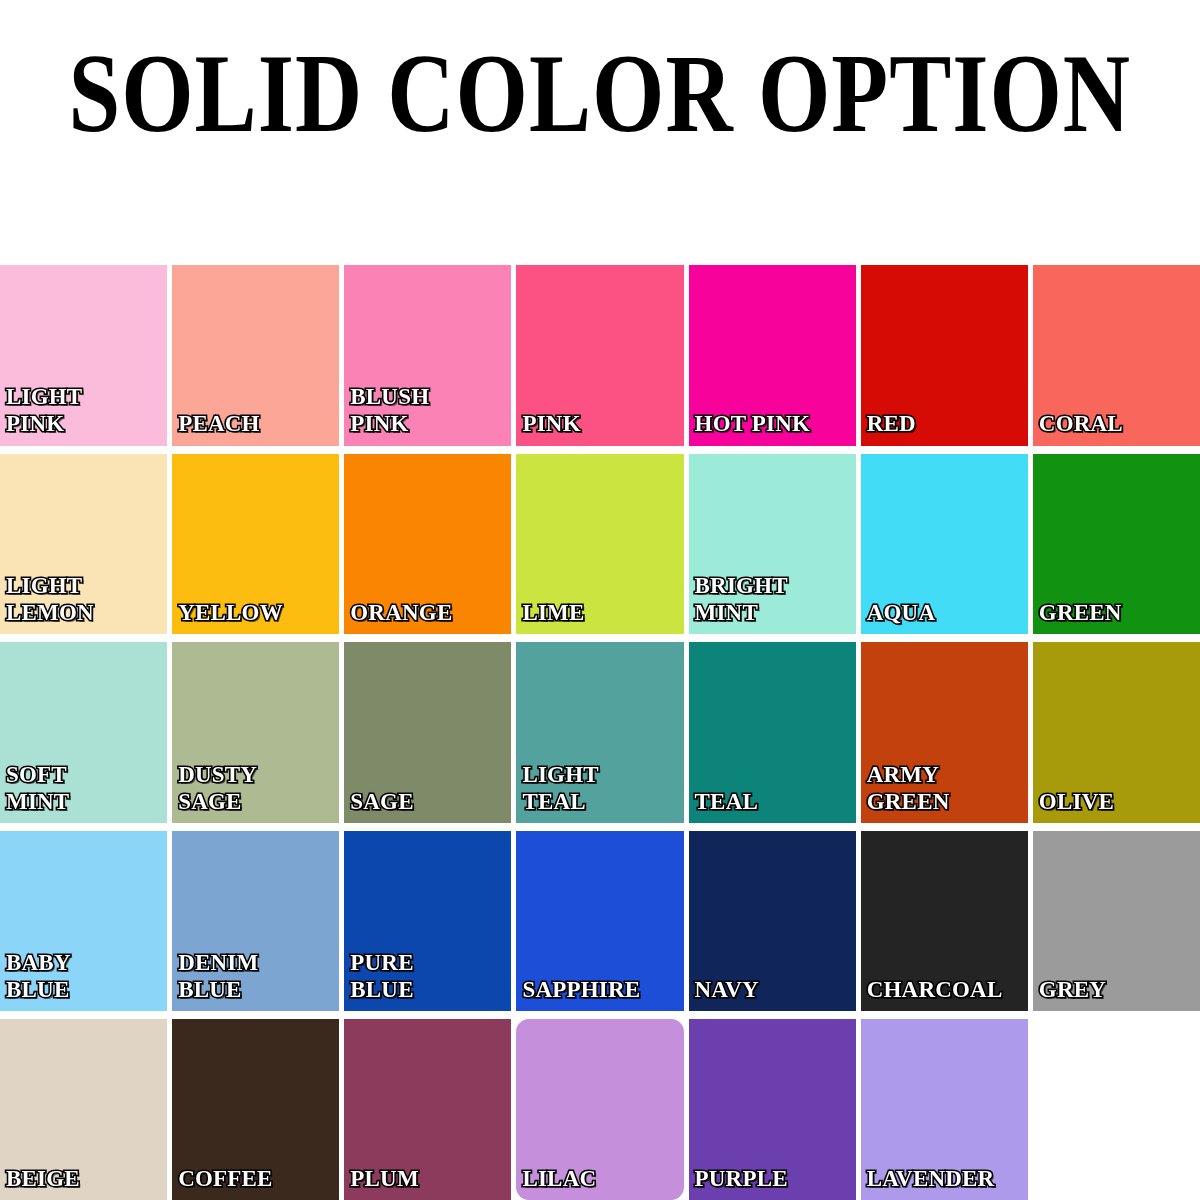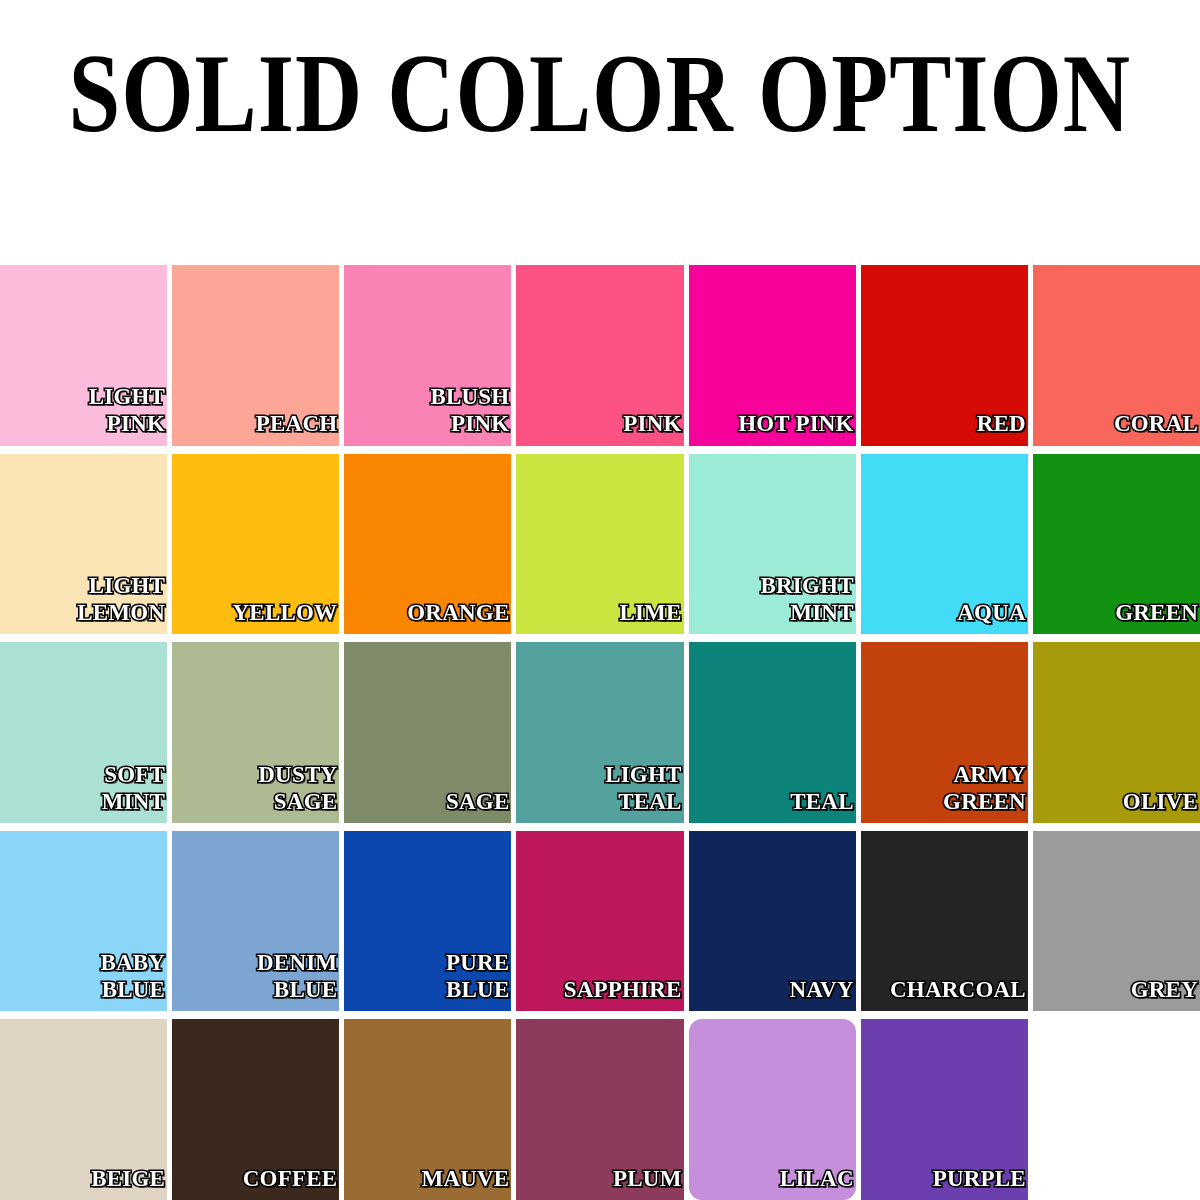--- a/index.html
+++ b/index.html
@@ -69,21 +69,20 @@
     font-size: 23px;
     line-height: 1.18;
     letter-spacing: 0.2px;
     color: #ffffff;
     text-transform: uppercase;
     white-space: pre-line;
     -webkit-text-stroke: 3.2px #000000;
     paint-order: stroke fill;
     text-shadow:
       2px 2px 0 rgba(0,0,0,0.55);
-    text-align: right;
   }
 
   
   .swatch:nth-child(7n) .swatch-label { left: 6px; }
 </style>
 </head>
 <body>
 
 <div class="title-wrap">
   <div class="page-title">SOLID COLOR OPTION</div>
@@ -166,43 +165,43 @@
 BLUE</div>
     </div>
     <div class="swatch" style="background: rgb(124, 166, 209);">
       <div class="swatch-label">DENIM
 BLUE</div>
     </div>
     <div class="swatch" style="background: rgb(11, 71, 173);">
       <div class="swatch-label">PURE
 BLUE</div>
     </div>
-    <div class="swatch" style="background: #be185d; text-decoration: underline;">
+    <div class="swatch" style="background: #1d4ed8; text-decoration: underline;">
       <div class="swatch-label">SAPPHIRE</div>
     </div>
     <div class="swatch" style="background: rgb(16, 37, 90);">
       <div class="swatch-label">NAVY</div>
     </div>
     <div class="swatch" style="background: rgb(36, 36, 36);">
       <div class="swatch-label">CHARCOAL</div>
     </div>
     <div class="swatch" style="background: rgb(155, 155, 155);">
       <div class="swatch-label">GREY</div>
     </div>
     <div class="swatch" style="background: rgb(224, 213, 197);">
       <div class="swatch-label">BEIGE</div>
     </div>
     <div class="swatch" style="background: rgb(59, 41, 29);">
       <div class="swatch-label">COFFEE</div>
     </div>
-    <div class="swatch" style="background: rgb(154, 108, 52);">
-      <div class="swatch-label">MAUVE</div>
-    </div>
     <div class="swatch" style="background: rgb(141, 59, 92);">
       <div class="swatch-label">PLUM</div>
     </div>
     <div class="swatch" style="background: rgb(197, 143, 219); border-radius: 13px;">
       <div class="swatch-label">LILAC</div>
     </div>
     <div class="swatch" style="background: rgb(107, 63, 174);">
       <div class="swatch-label">PURPLE</div>
     </div>
+    <div class="swatch" style="background: rgb(174, 154, 234);">
+      <div class="swatch-label">LAVENDER</div>
+    </div>
   </div>
 
 </body></html>

